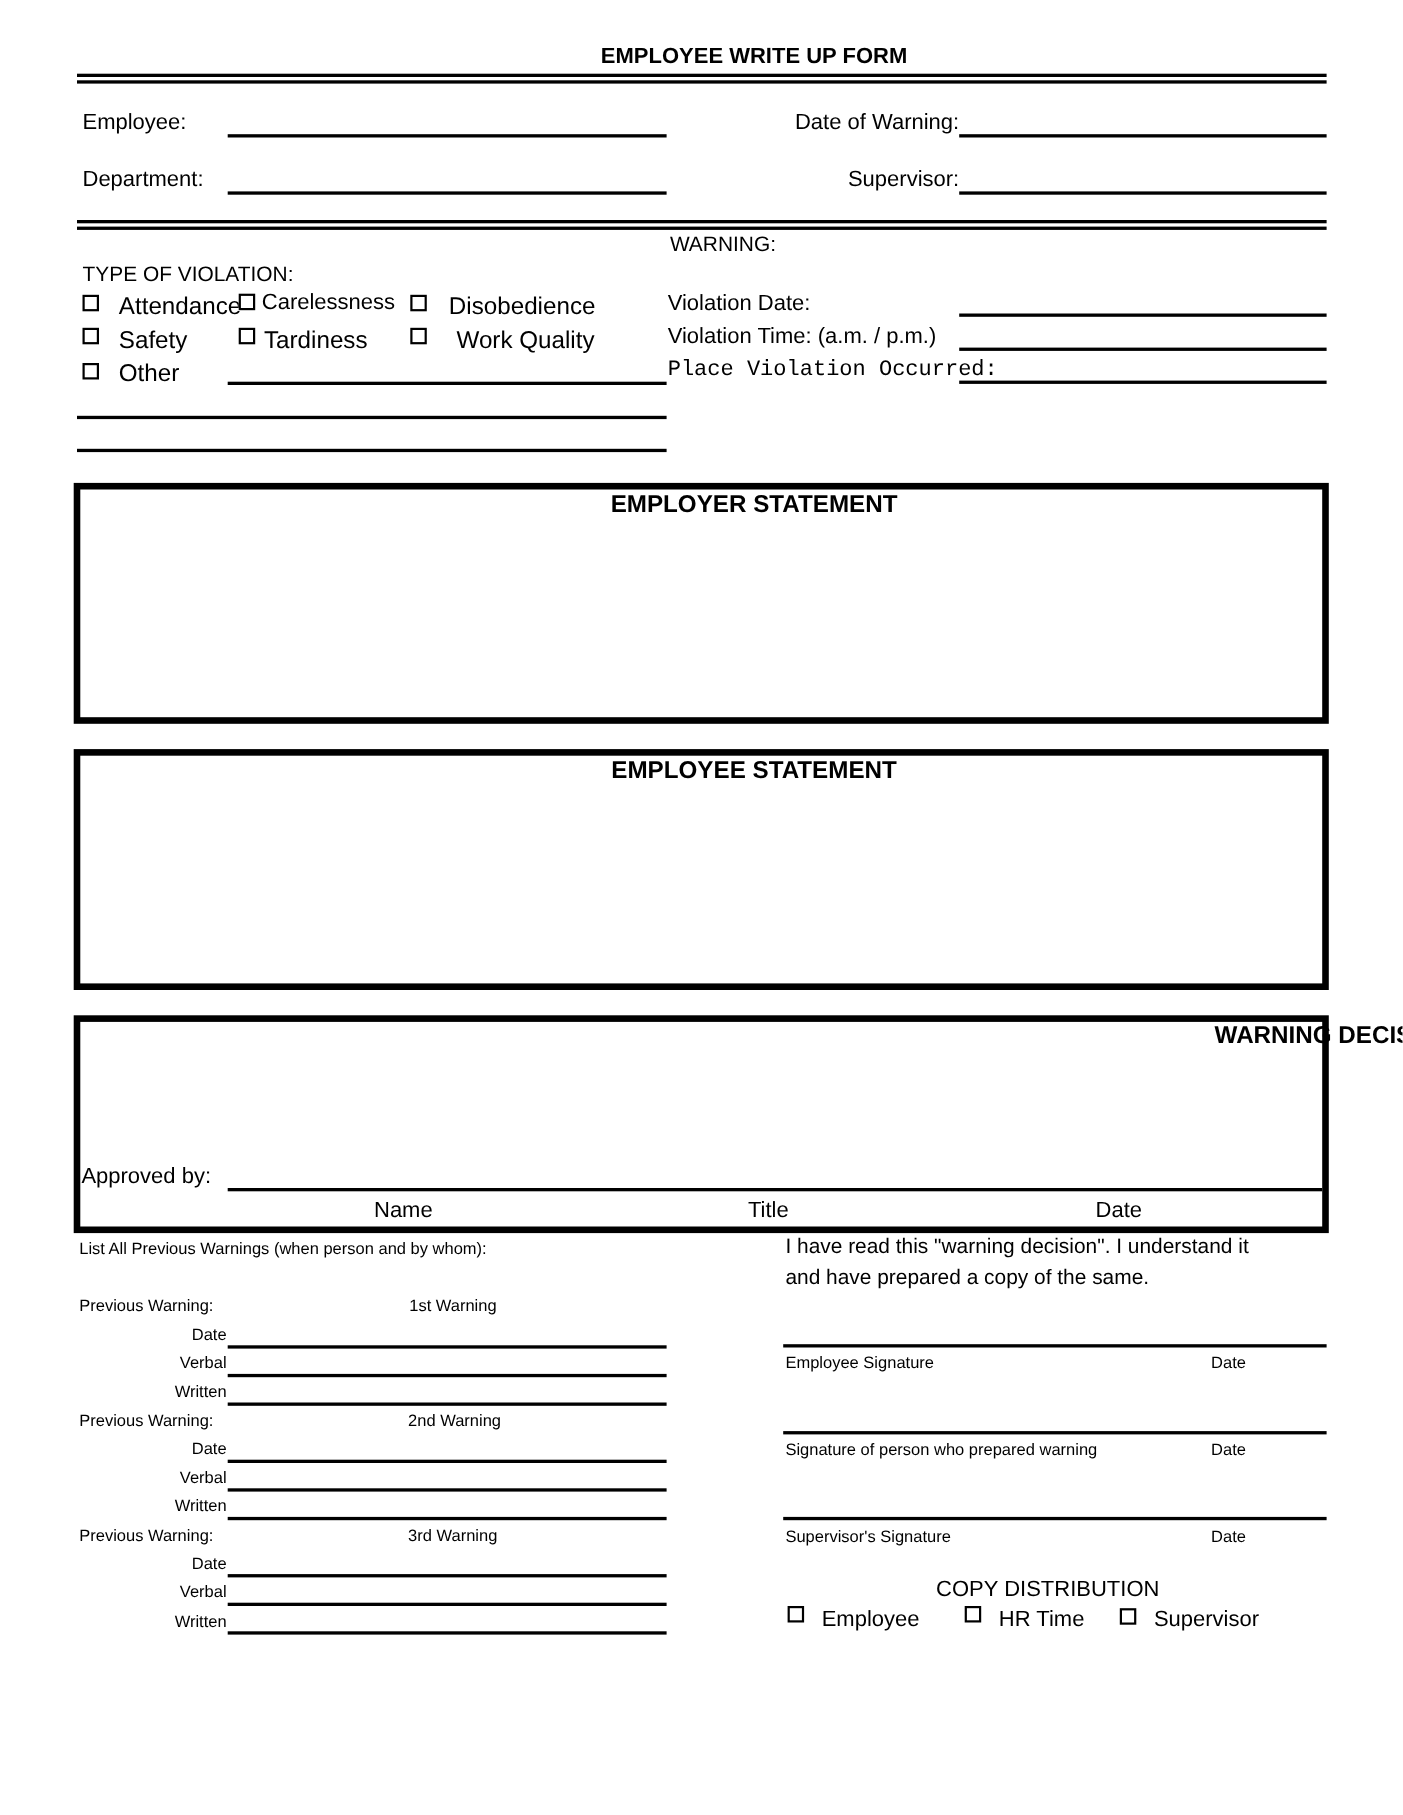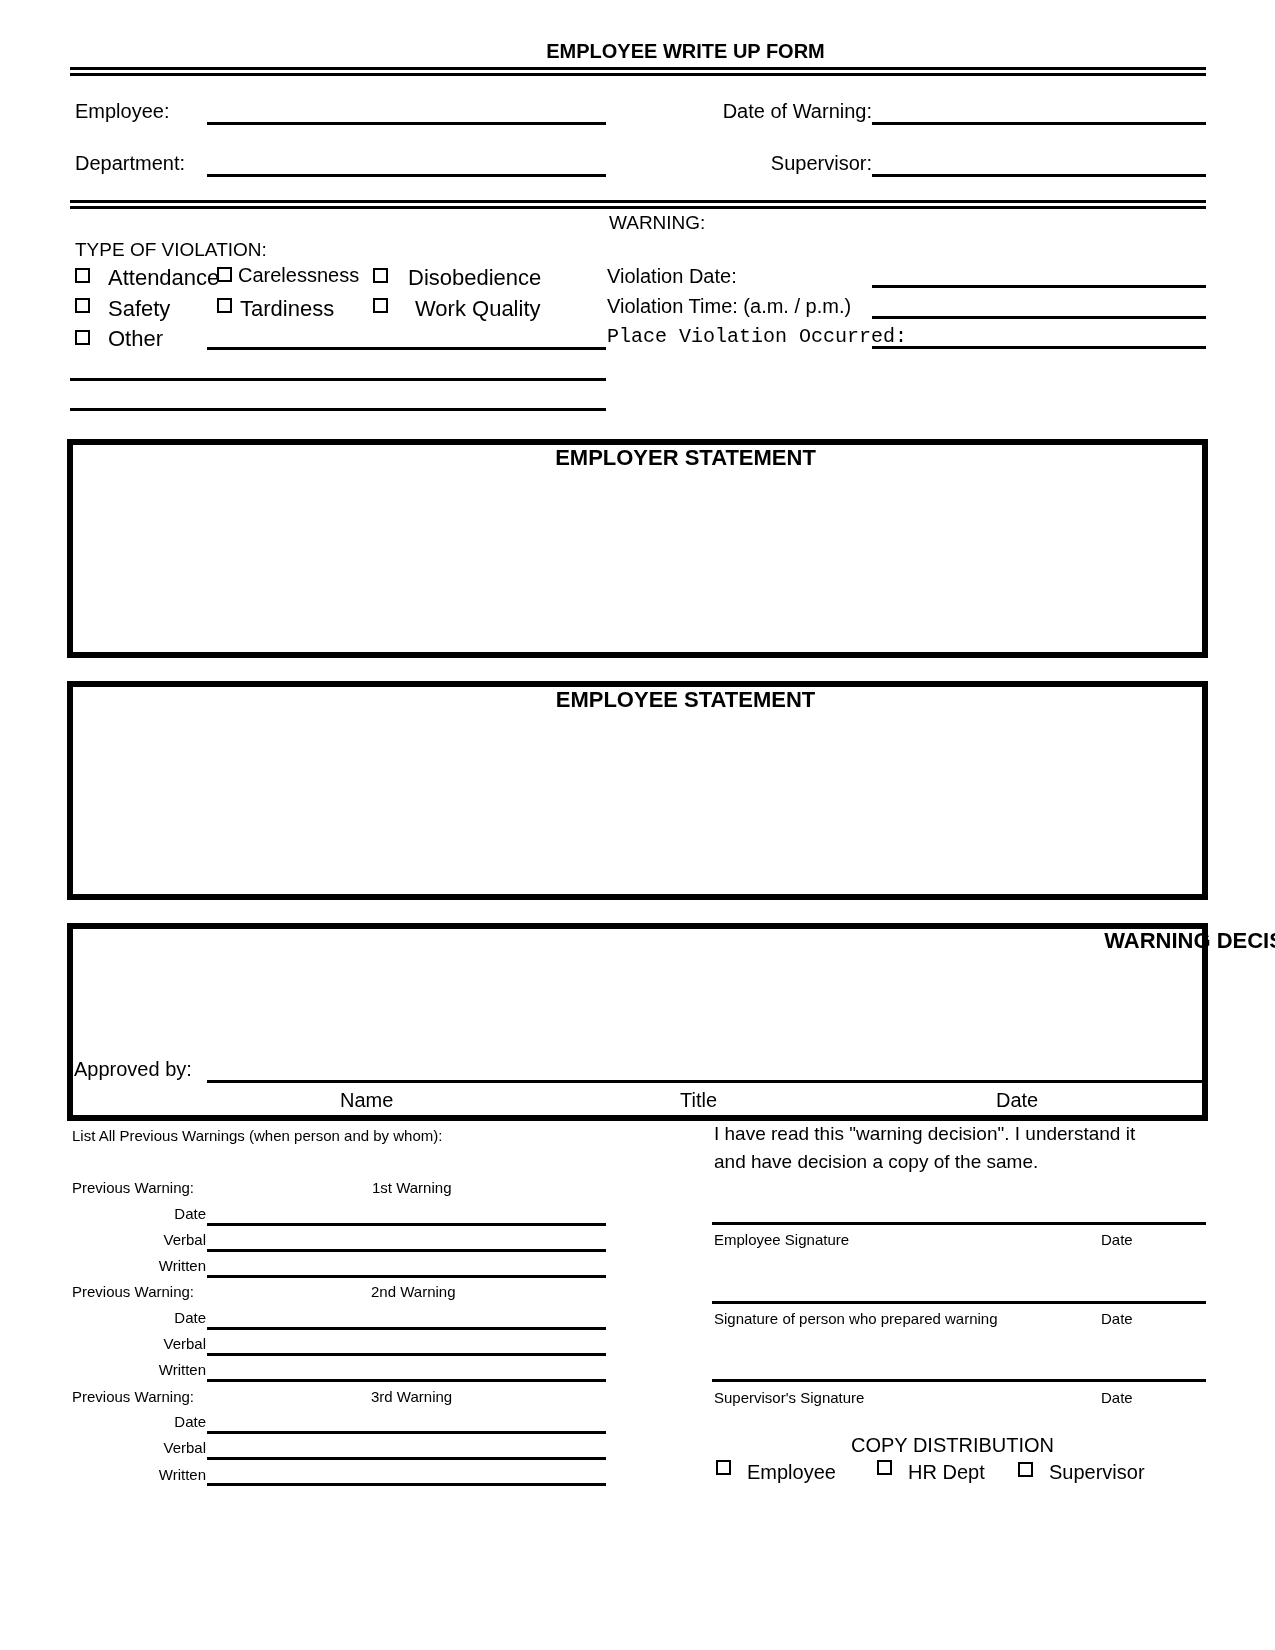--- a/index.html
+++ b/index.html
@@ -103,33 +103,33 @@
 <div class="t fs15" style="left:72px;top:1389px;">Previous Warning:</div>
 <div class="t fs15" style="left:371px;top:1389px;">3rd Warning</div>
 <div class="t fs15 right" style="left:100px;width:106px;top:1414px;">Date</div>
 <div class="line" style="left:207px;width:399px;top:1431px;"></div>
 <div class="t fs15 right" style="left:100px;width:106px;top:1440px;">Verbal</div>
 <div class="line" style="left:207px;width:399px;top:1457px;"></div>
 <div class="t fs15 right" style="left:100px;width:106px;top:1467px;">Written</div>
 <div class="line" style="left:207px;width:399px;top:1483px;"></div>
 
 <div class="t fs19" style="left:714px;top:1124px;">I have read this "warning decision". I understand it</div>
-<div class="t fs19" style="left:714px;top:1152px;">and have decision a copy of the same.</div>
+<div class="t fs19" style="left:714px;top:1152px;">and have prepared a copy of the same.</div>
 
 <div class="line" style="left:712px;width:494px;top:1222px;"></div>
 <div class="t fs15" style="left:714px;top:1232px;">Employee Signature</div>
 <div class="t fs15" style="left:1101px;top:1232px;">Date</div>
 
 <div class="line" style="left:712px;width:494px;top:1301px;"></div>
 <div class="t fs15" style="left:714px;top:1311px;">Signature of person who prepared warning</div>
 <div class="t fs15" style="left:1101px;top:1311px;">Date</div>
 
 <div class="line" style="left:712px;width:494px;top:1379px;"></div>
 <div class="t fs15" style="left:714px;top:1390px;">Supervisor's Signature</div>
 <div class="t fs15" style="left:1101px;top:1390px;">Date</div>
 
 <div class="t fs20" style="left:851px;top:1435px;">COPY DISTRIBUTION</div>
 <div class="cb" style="left:716px;top:1460px;"></div>
 <div class="t fs20" style="left:747px;top:1462px;">Employee</div>
 <div class="cb" style="left:877px;top:1460px;"></div>
-<div class="t fs20" style="left:908px;top:1462px;">HR Dept</div>
+<div class="t fs20" style="left:908px;top:1462px;">HR Time</div>
 <div class="cb" style="left:1018px;top:1462px;"></div>
 <div class="t fs20" style="left:1049px;top:1462px;">Supervisor</div>
 
 </body></html>

